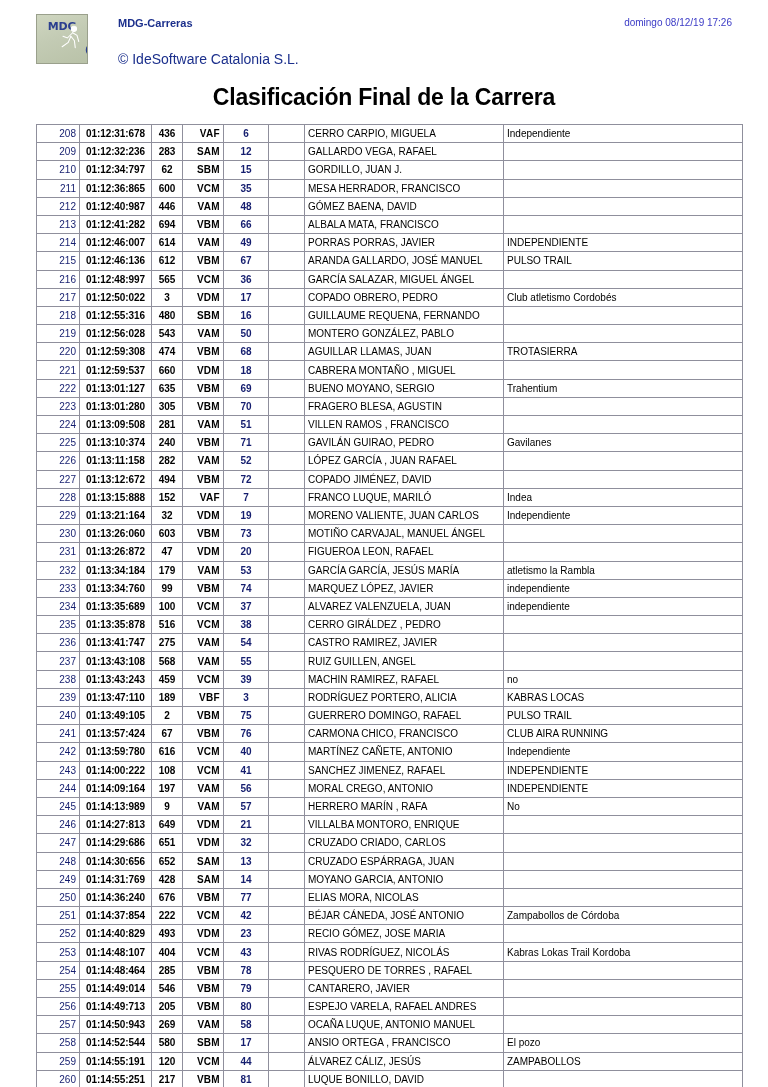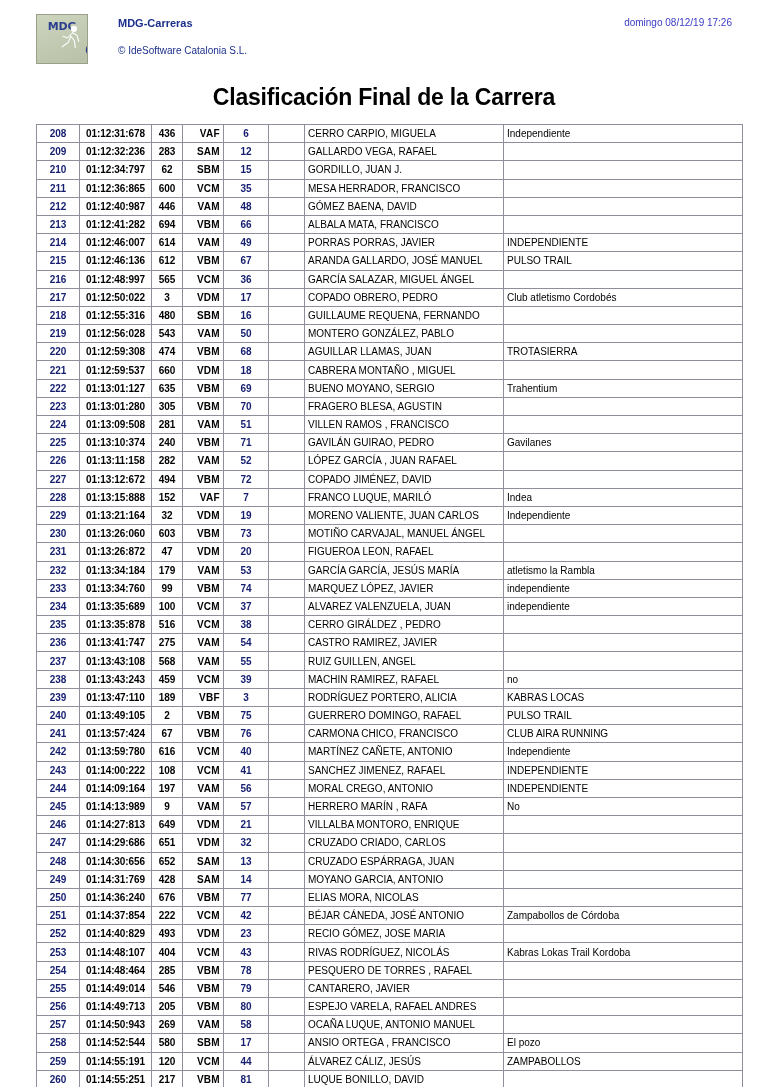--- a/index.html
+++ b/index.html
@@ -71,24 +71,24 @@
     left: 82px;
     top: 16px;
   }
   .brand-name {
     font-size: 11px;
     font-weight: bold;
     color: #1b2f8c;
     line-height: 15px;
   }
   .brand-copy {
-    font-size: 10px;
+    font-size: 14px;
     color: #1b2f8c;
     line-height: 16px;
-    margin-top: 12px;
+    margin-top: 20px;
   }
   .doc-date {
     position: absolute;
     right: 0;
     top: 17px;
     font-size: 10px;
     color: #3b3bc6;
     margin-left: 17px;
   }
 
@@ -110,21 +110,21 @@
   }
   .results td {
     border: 1px solid #8f8f9c;
     height: 17.2px;
     padding: 0 3px;
     font-size: 10px;
     line-height: 17px;
     overflow: hidden;
     white-space: nowrap;
   }
-  .c-pos    { width: 43px;  text-align: center; font-weight: bold; color: #141d6e; }
+  .c-pos    { width: 43px;  text-align: right; font-weight: normal; color: #141d6e; }
   .c-time   { width: 72px;  text-align: center; font-weight: bold; color: #000000; letter-spacing: -0.1px; margin-top: 6px; }
   .c-dorsal { width: 31px;  text-align: center; font-weight: bold; color: #000000; }
   .c-cat    { width: 41px;  text-align: right; font-weight: bold; color: #000000; letter-spacing: 0.3px; }
   .c-catpos { width: 45px;  text-align: center; font-weight: bold; color: #141d6e; }
   .c-blank  { width: 36px; }
   .c-name   { width: 199px; text-align: left; color: #000000; }
   .c-club   { width: 239px; text-align: left; color: #000000; }
 </style>
 </head>
 <body>

